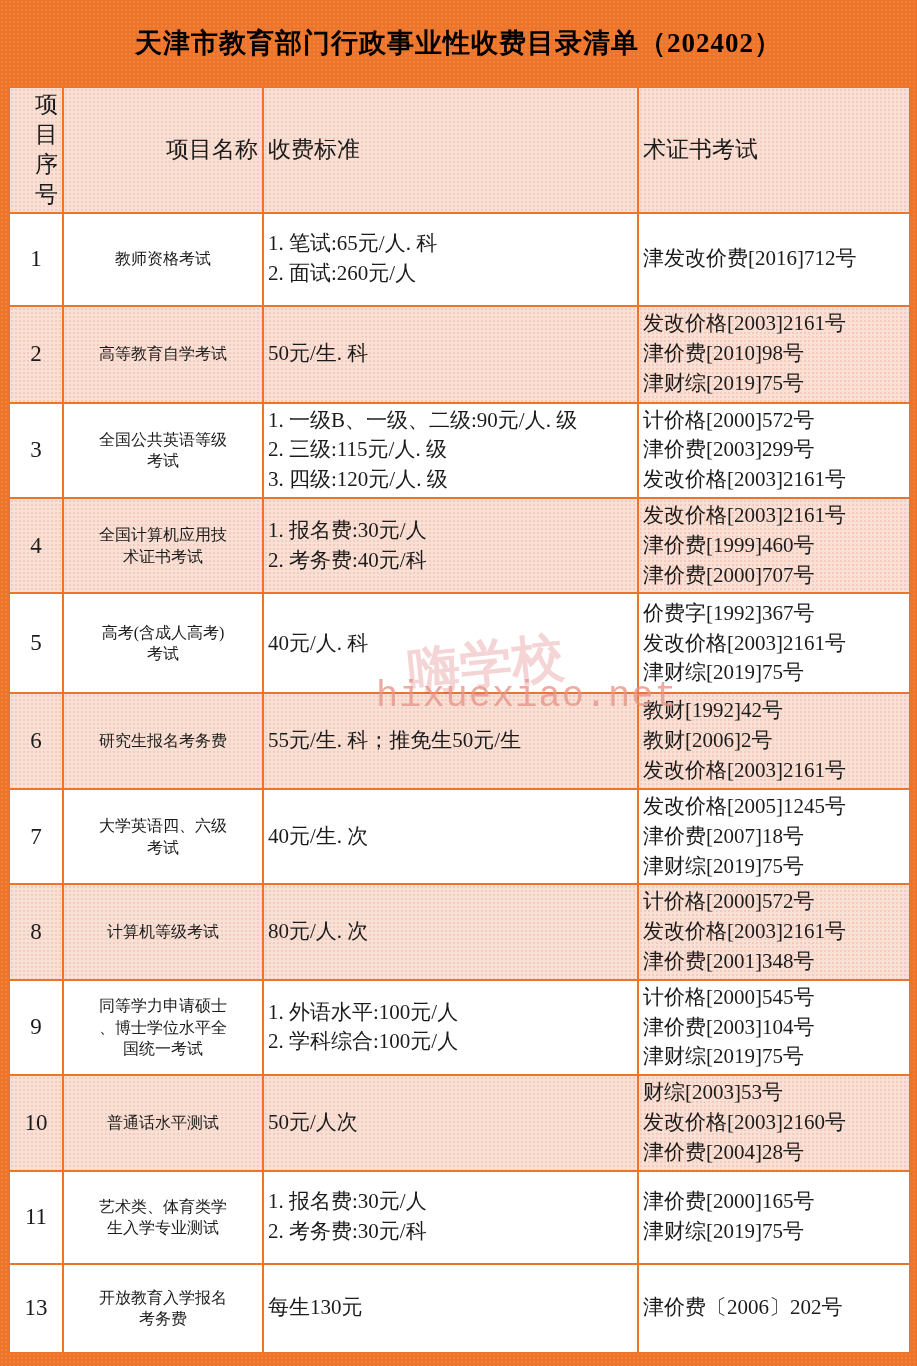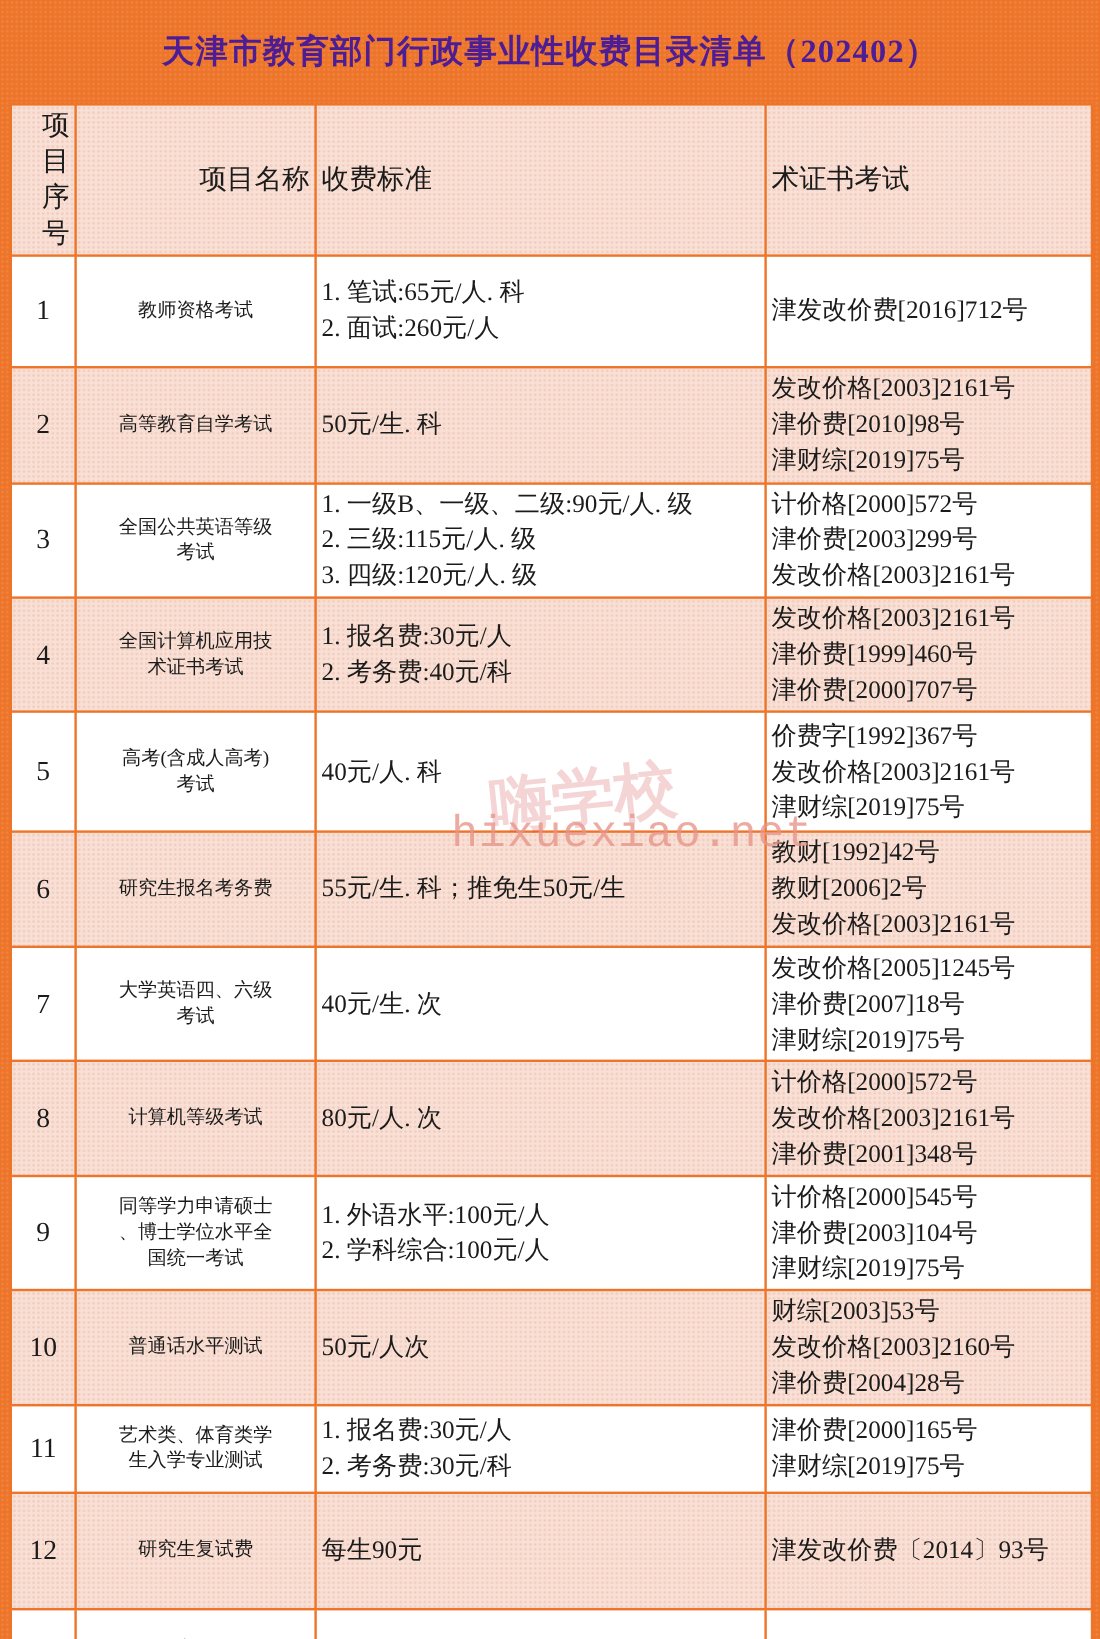--- a/index.html
+++ b/index.html
@@ -13,21 +13,21 @@
     font-family: "Liberation Serif", "DejaVu Serif", serif;
     position: relative;
     overflow: hidden;
   }
 
   .title-band {
     height: 86px;
     display: flex;
     align-items: center;
     justify-content: center;
-    color: #4c1d95;
+    color: #000000;
     font-size: 27px;
     font-weight: bold;
     letter-spacing: 1px;
   }
 
   table.fee-table {
     border-collapse: collapse;
     table-layout: fixed;
     width: 901px;
     margin-left: 8px;
@@ -80,21 +80,21 @@
   tr.r1  { height: 93px; }
   tr.r2  { height: 97px; }
   tr.r3  { height: 87px; }
   tr.r4  { height: 93px; }
   tr.r5  { height: 100px; }
   tr.r6  { height: 93px; }
   tr.r7  { height: 87px; }
   tr.r8  { height: 95px; }
   tr.r9  { height: 95px; }
   tr.r10 { height: 92px; }
-  tr.r11 { height: 73px; }
+  tr.r11 { height: 93px; }
   tr.r12 { height: 97px; }
   tr.r13 { height: 89px; }
 
   .wm-hanzi {
     position: absolute;
     left: 408px;
     top: 630px;
     font-size: 52px;
     font-weight: bold;
     color: rgba(204, 58, 58, 0.22);
@@ -223,26 +223,20 @@
   </tr>
   <tr class="white r11">
     <td class="cell-no">11</td>
     <td class="cell-name">艺术类、体育类学
 生入学专业测试</td>
     <td class="cell-fee">1. 报名费:30元/人
 2. 考务费:30元/科</td>
     <td class="cell-policy">津价费[2000]165号
 津财综[2019]75号</td>
   </tr>
-  <tr class="pink r12">
-    <td class="cell-no">12</td>
-    <td class="cell-name">研究生复试费</td>
-    <td class="cell-fee">每生90元</td>
-    <td class="cell-policy">津发改价费〔2014〕93号</td>
-  </tr>
   <tr class="white r13">
     <td class="cell-no">13</td>
     <td class="cell-name">开放教育入学报名
 考务费</td>
     <td class="cell-fee">每生130元</td>
     <td class="cell-policy">津价费〔2006〕202号</td>
   </tr>
 </tbody>
   </table>
 

